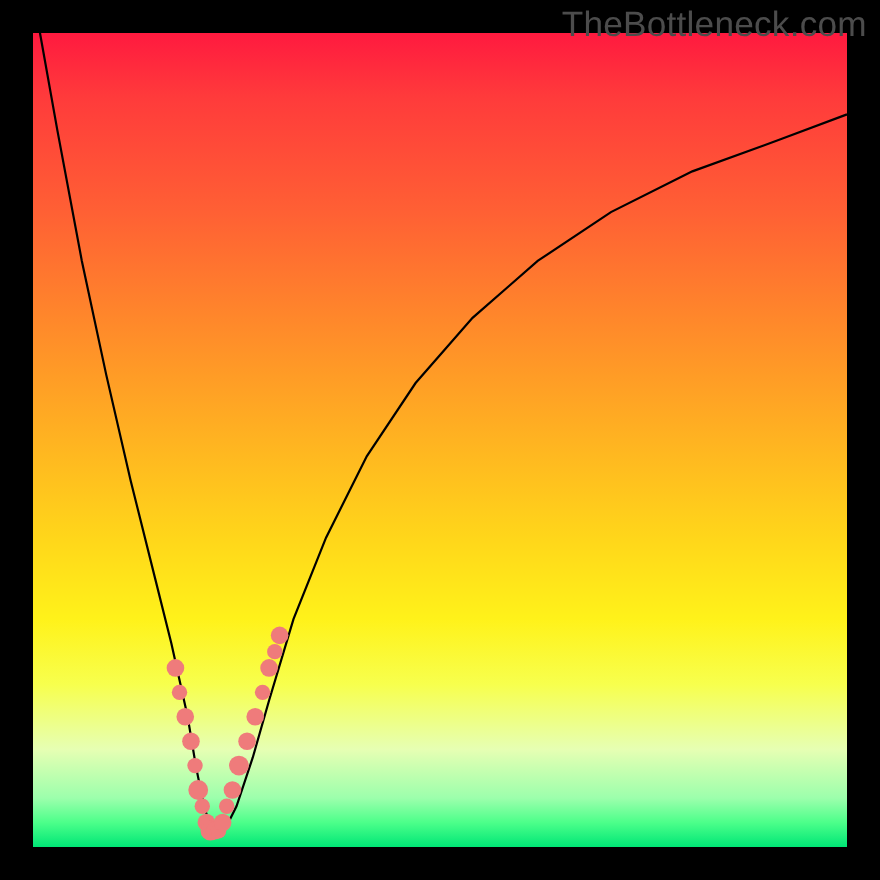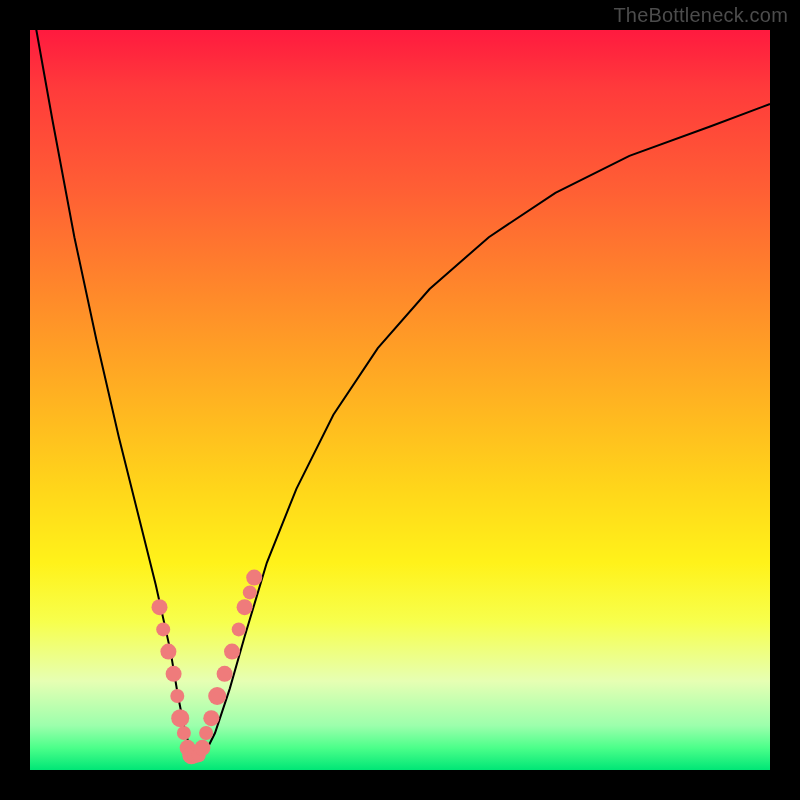--- a/index.html
+++ b/index.html
@@ -38,21 +38,21 @@
       #9cffac 94%,
       #4cff8a 97%,
       #00e676 100%
     );
   }
   .watermark {
     position: absolute;
     top: 4px;
     right: 12px;
     color: #4c4c4c;
-    font-size: 20px;
+    font-size: 32px;
     font-weight: 500;
     letter-spacing: 0.2px;
     user-select: none;
   }
   svg.curve {
     position: absolute;
     top: 0; left: 0;
     width: 740px;
     height: 740px;
     overflow: visible;

